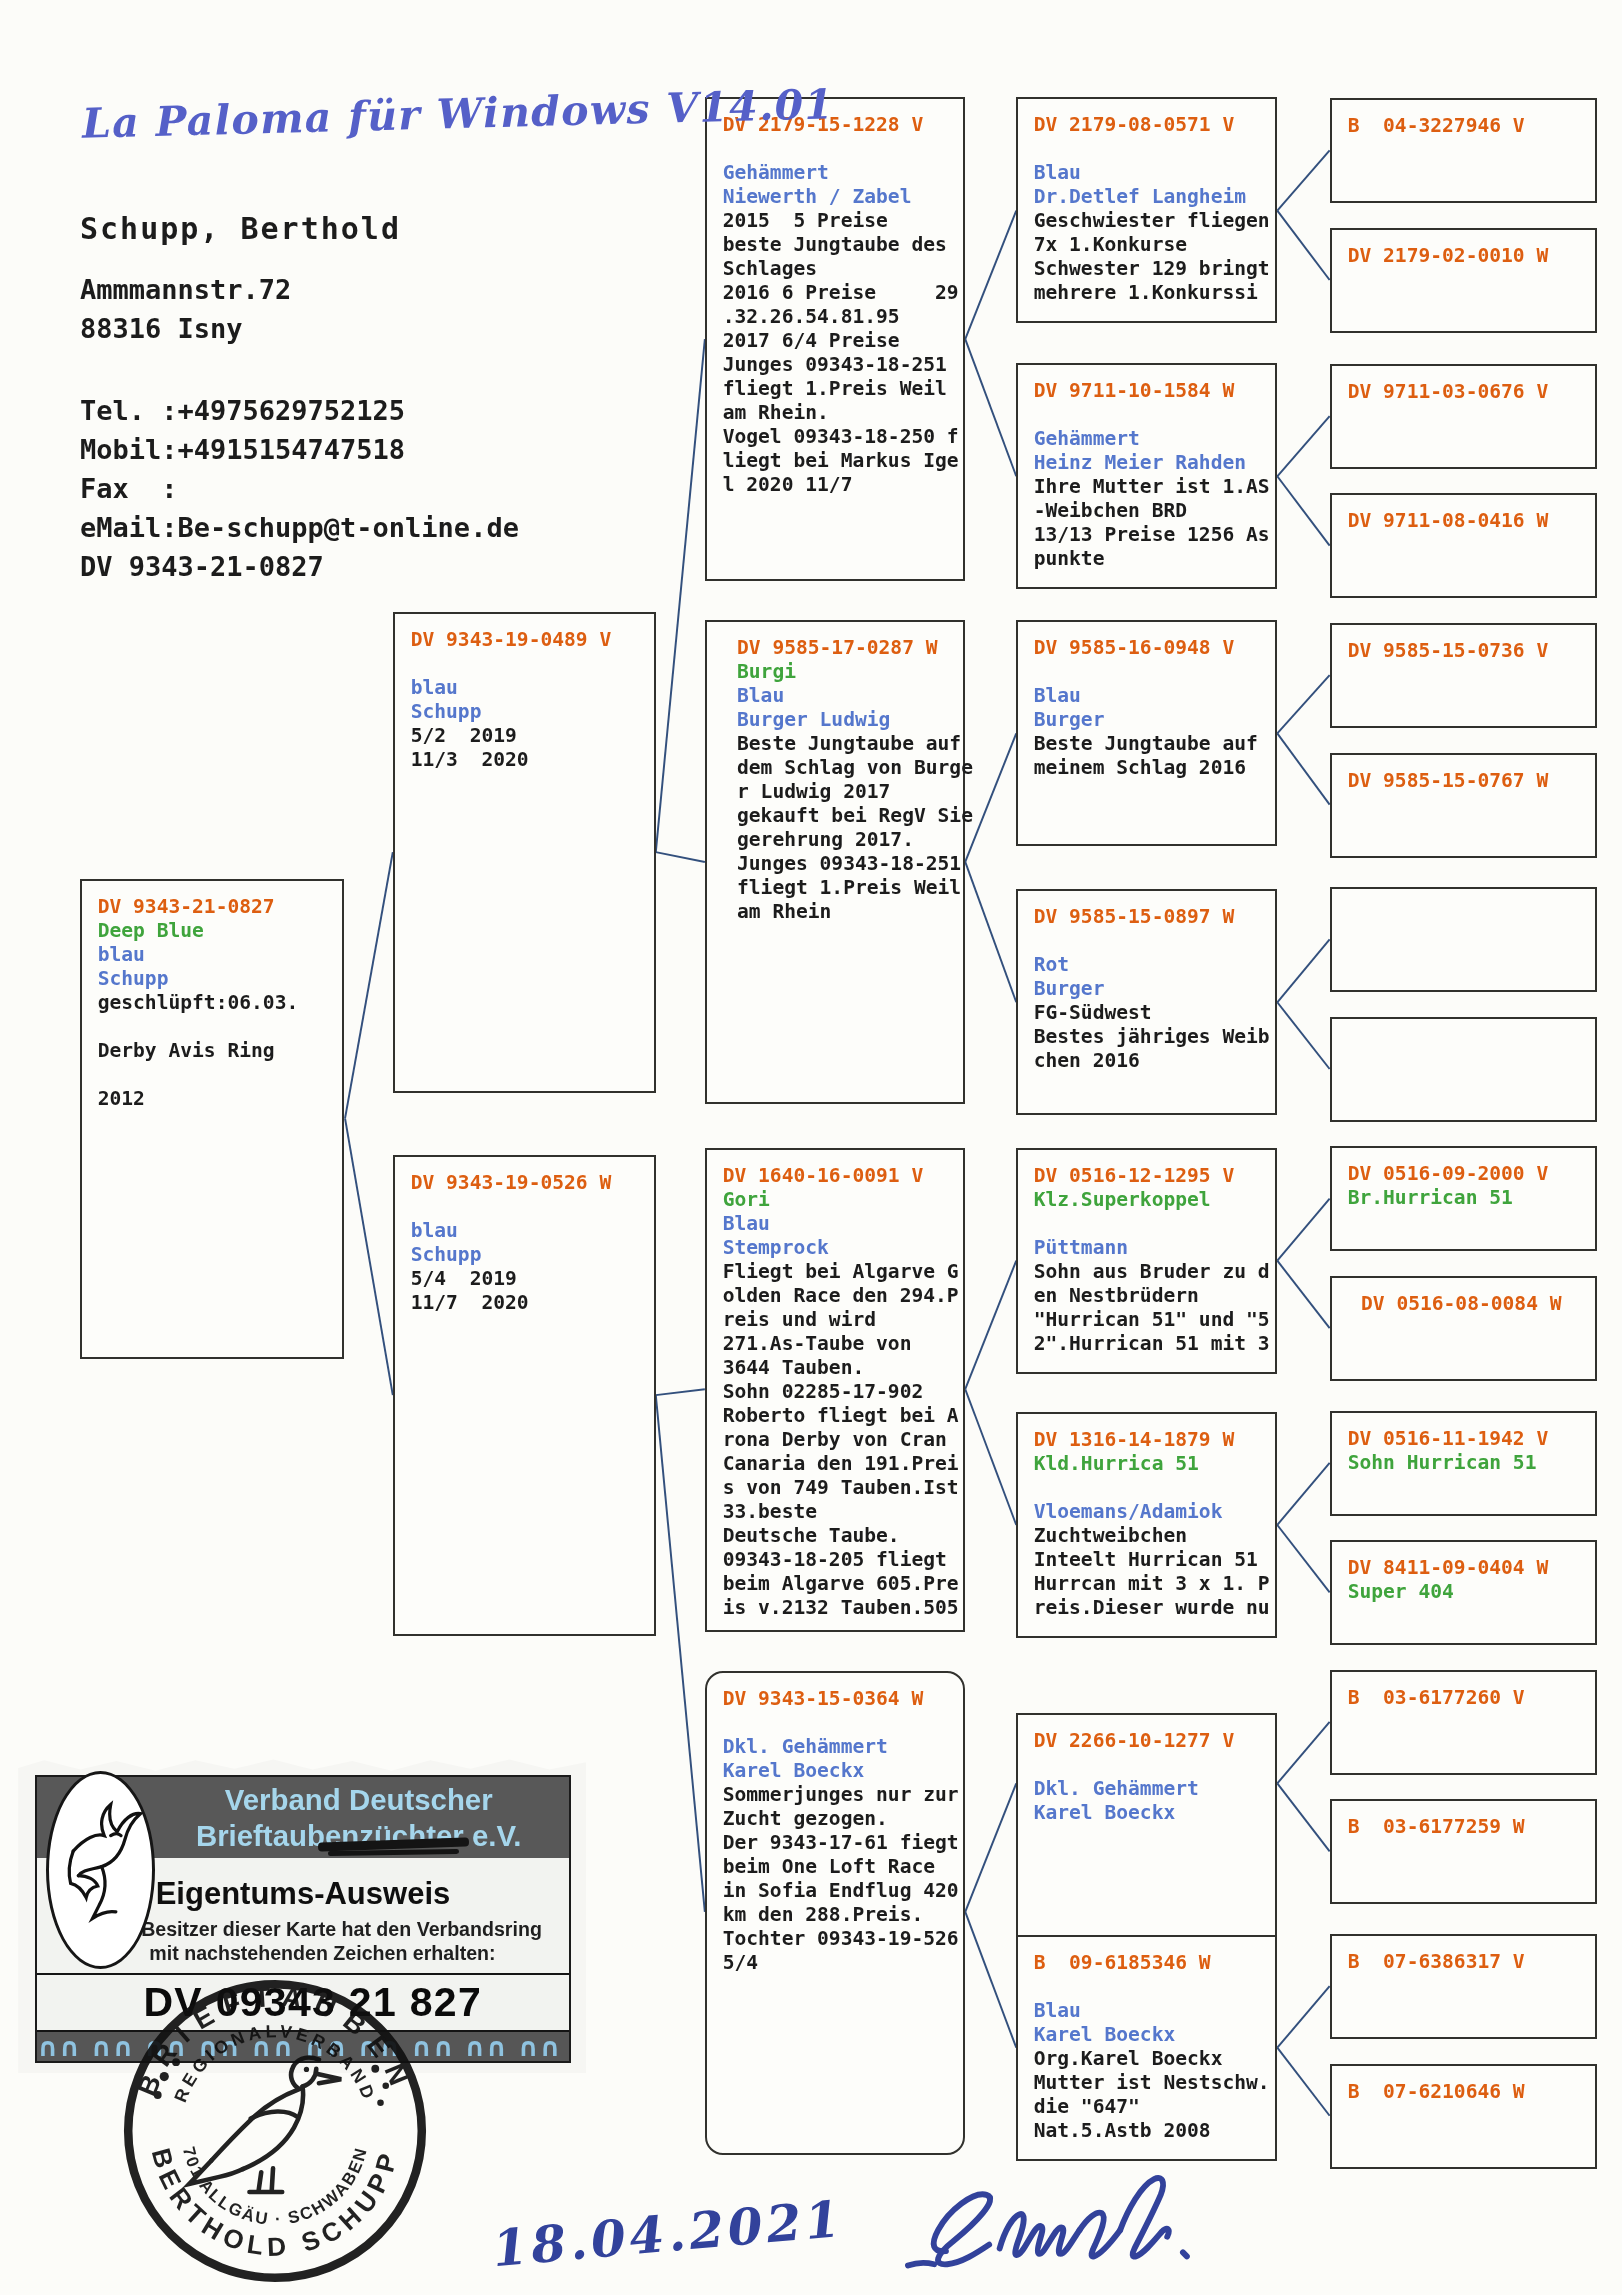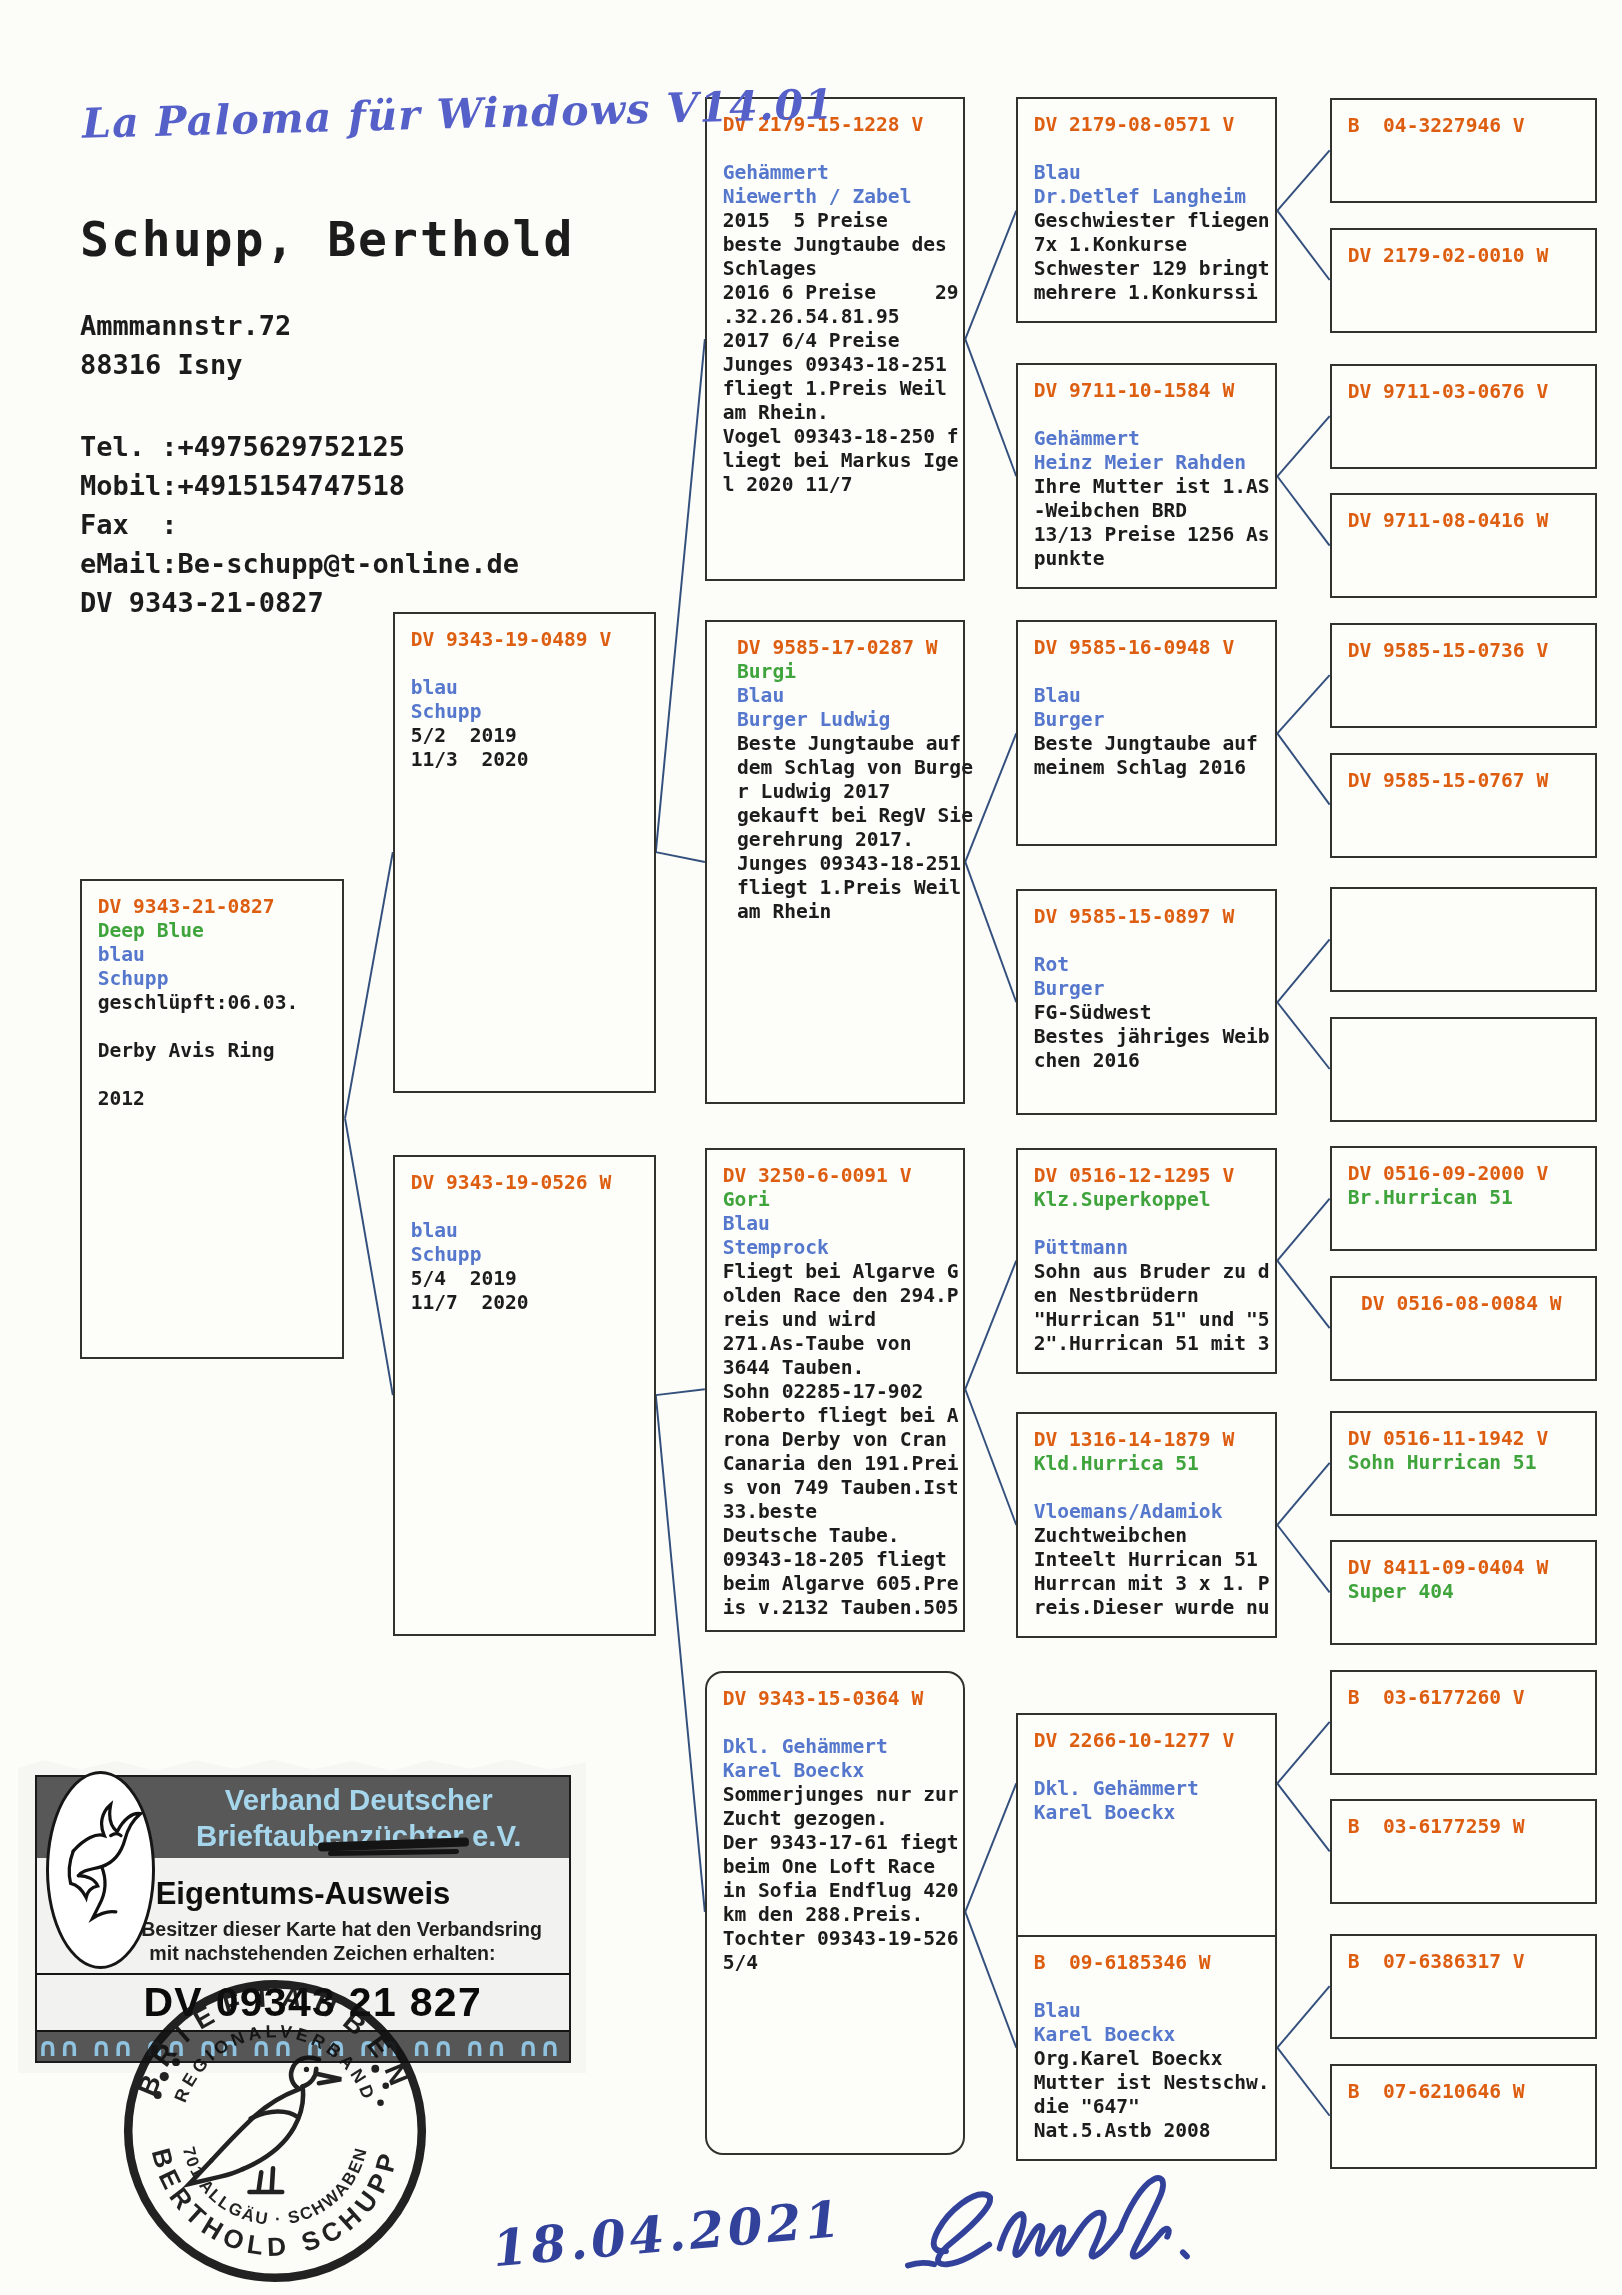--- a/index.html
+++ b/index.html
@@ -13,21 +13,21 @@
   .page{position:absolute;inset:0;}
   
   svg.connectors{position:absolute;left:0;top:0;width:1623px;height:2295px;z-index:0;}
   svg.connectors line{stroke:var(--connector);stroke-width:3;}
   
   .app-title{position:absolute;left:82px;top:90px;z-index:2;
     font-family:"DejaVu Serif",serif;font-style:italic;font-weight:bold;
     font-size:41px;color:var(--title);transform:rotate(-1.5deg);letter-spacing:1.3px;}
   
   .owner{position:absolute;left:80px;top:211px;z-index:2;color:var(--text);font-weight:bold;}
-  .owner-name{font-size:48px;letter-spacing:2px;margin-bottom:39px;white-space:pre;}
+  .owner-name{font-size:30px;letter-spacing:2px;margin-bottom:24px;white-space:pre;}
   .owner-line{font-size:27px;line-height:39px;white-space:pre;}
   .owner-line.gap{margin-top:43px;}
   
   .pbox{position:absolute;border:2px solid #31312d;background:#fdfdfa;box-sizing:border-box;
         padding:14.4px 3.9px 0 15.7px;z-index:1;}
   .pline{white-space:pre;font-size:19.6px;line-height:24px;font-weight:bold;color:var(--text);}
   .c-ring{color:var(--ring);}
   .c-green{color:var(--green);}
   .c-blue{color:var(--blue);}
   .c-black{color:var(--text);}
@@ -180,21 +180,21 @@
         <div class="pline c-black">Beste Jungtaube auf</div>
         <div class="pline c-black">dem Schlag von Burge</div>
         <div class="pline c-black">r Ludwig 2017</div>
         <div class="pline c-black">gekauft bei RegV Sie</div>
         <div class="pline c-black">gerehrung 2017.</div>
         <div class="pline c-black">Junges 09343-18-251</div>
         <div class="pline c-black">fliegt 1.Preis Weil</div>
         <div class="pline c-black">am Rhein</div>
       </div>
       <div class="pbox" style="left: 705px; top: 1148px; width: 260px; height: 484px;">
-        <div class="pline c-ring">DV 3250-6-0091 V</div>
+        <div class="pline c-ring">DV 1640-16-0091 V</div>
         <div class="pline c-green">Gori</div>
         <div class="pline c-blue">Blau</div>
         <div class="pline c-blue">Stemprock</div>
         <div class="pline c-black">Fliegt bei Algarve G</div>
         <div class="pline c-black">olden Race den 294.P</div>
         <div class="pline c-black">reis und wird</div>
         <div class="pline c-black">271.As-Taube von</div>
         <div class="pline c-black">3644 Tauben.</div>
         <div class="pline c-black">Sohn 02285-17-902</div>
         <div class="pline c-black">Roberto fliegt bei A</div>

